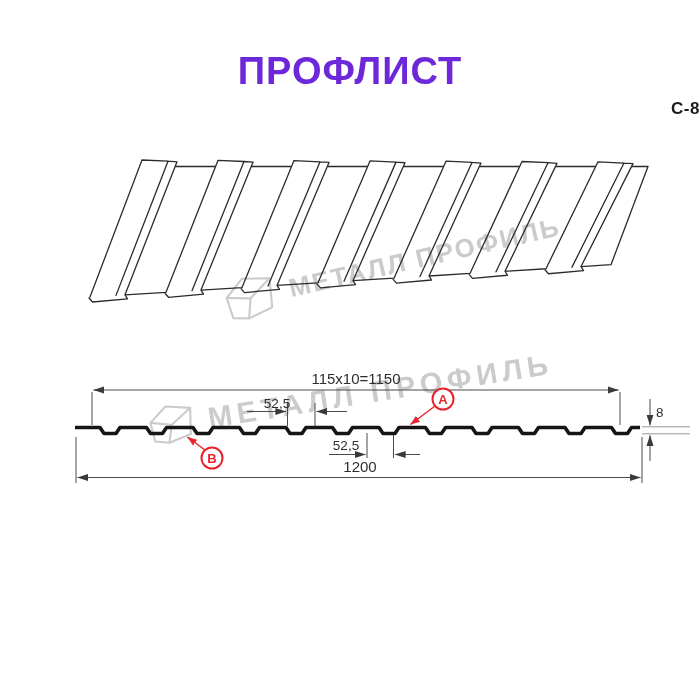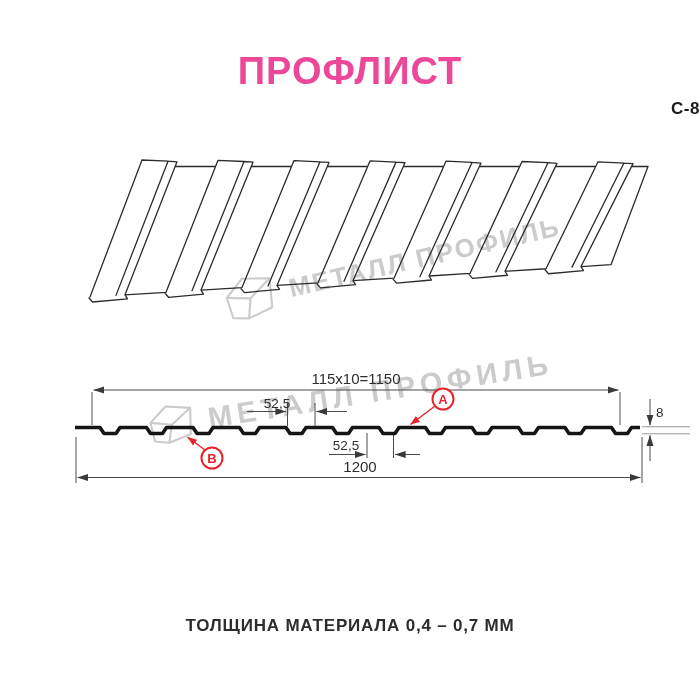--- a/index.html
+++ b/index.html
@@ -1,19 +1,19 @@
 <!DOCTYPE html>
 <html><head>
 <meta charset="utf-8">
 <style>
   html,body{margin:0;padding:0;background:#ffffff;}
   .page{position:relative;width:700px;height:700px;background:#ffffff;overflow:hidden;
         font-family:"Liberation Sans",sans-serif;}
   .title{position:absolute;left:0;top:50px;width:700px;text-align:center;
-         font-size:38px;font-weight:800;letter-spacing:1px;color:#ec4899;}
+         font-size:38px;font-weight:800;letter-spacing:1px;color:#6d28d9;}
   .subtitle{position:absolute;left:0;top:99px;width:700px;text-align:right;
          font-size:17px;font-weight:600;letter-spacing:.5px;color:#1c1c1c;}
   .footer{position:absolute;left:0;top:616px;width:700px;text-align:center;
          font-size:17px;font-weight:600;letter-spacing:.8px;color:#2d2d2d;}
   .wm{position:absolute;display:flex;align-items:center;gap:11px;color:#cbcbcb;}
   .wm .wm-text{font-weight:700;white-space:nowrap;}
   #wm1{left:222px;top:280px;transform:rotate(-13deg);transform-origin:left center;}
   #wm1 .wm-text{font-size:26px;letter-spacing:2px;}
   #wm2{left:146px;top:406px;transform:rotate(-9deg);transform-origin:left center;}
   #wm2 .wm-text{font-size:29px;letter-spacing:5px;}
@@ -105,14 +105,13 @@
       <circle cx="443" cy="399" r="10.5" fill="#ffffff" stroke="#e8232b" stroke-width="2"></circle>
       <text class="marker-letter" x="443" y="403.6" text-anchor="middle">А</text>
     </g>
     <g>
       <line x1="205" y1="450" x2="187.5" y2="437" stroke="#e8232b" stroke-width="1.4" marker-end="url(#arr-red)"></line>
       <circle cx="212" cy="458" r="10.5" fill="#ffffff" stroke="#e8232b" stroke-width="2"></circle>
       <text class="marker-letter" x="212" y="462.6" text-anchor="middle">В</text>
     </g>
   </svg>
 
-  <div class="footer">ТОЛЩИНА МАТЕРИАЛА 0,4 – 0,7 ММ</div>
 </div>
 
 </body></html>

